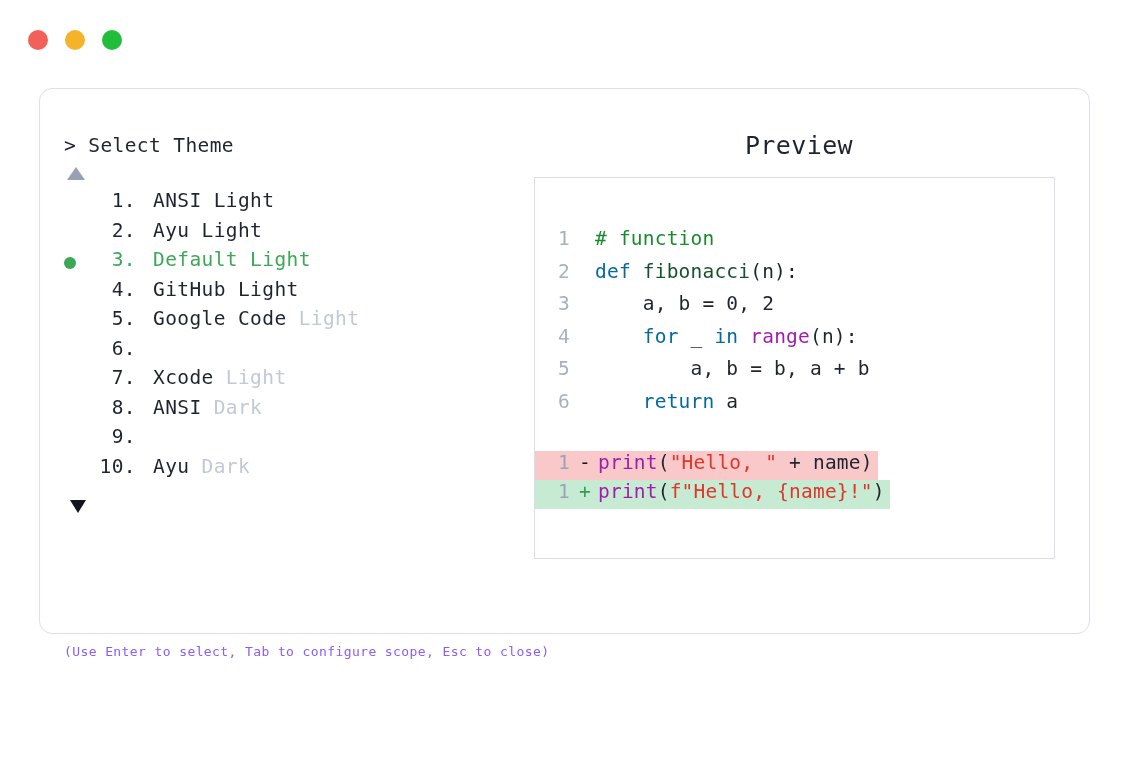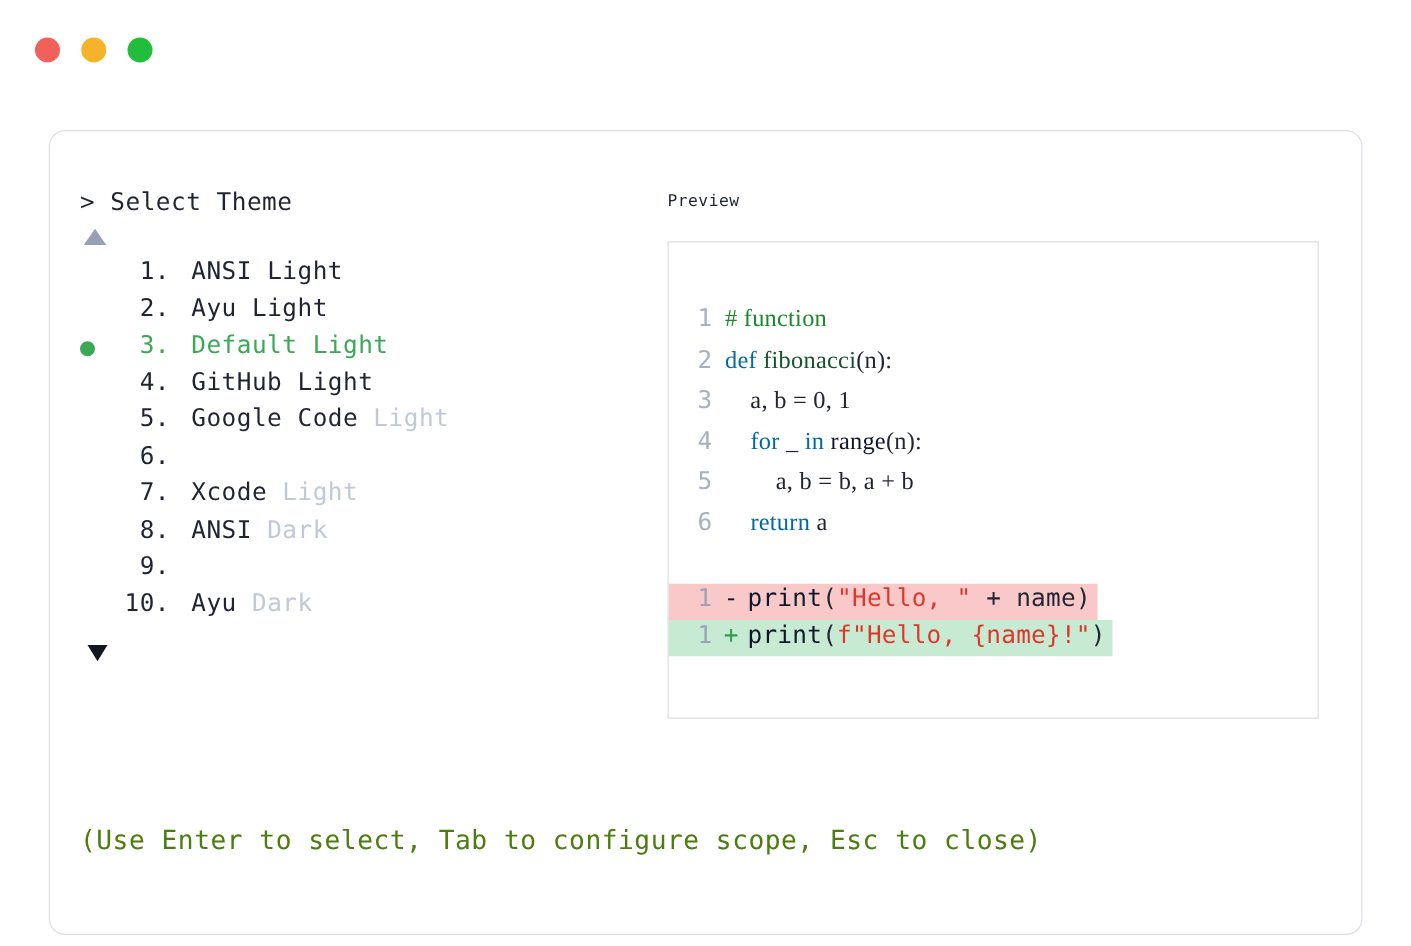--- a/index.html
+++ b/index.html
@@ -27,23 +27,23 @@
   .light {
     width: 20px;
     height: 20px;
     border-radius: 50%;
   }
 
   
   #panel {
     position: absolute;
     left: 39px;
-    top: 104px;
+    top: 88px;
     width: 1051px;
-    height: 644px;
+    height: 546px;
     border: 1.5px solid #dcdfe8;
     border-radius: 13px;
     background: #ffffff;
     box-sizing: border-box;
   }
 
   
   #left-col {
     position: absolute;
     left: 24px;
@@ -117,38 +117,39 @@
     height: 0;
     border-left: 8px solid transparent;
     border-right: 8px solid transparent;
     border-top: 13px solid #14161f;
   }
 
   #hint {
     position: absolute;
     left: 24px;
     top: 555px;
-    font-size: 21px;
-    letter-spacing: 0.4px;
-    color: #4d7c0f;
+    font-size: 13px;
+    letter-spacing: 0.4px;
+    color: #8b5cf6;
     white-space: pre;
   }
 
   
   #right-col {
     position: absolute;
     left: 494px;
     top: 44px;
     width: 530px;
   }
   #preview-title {
-    font-size: 13px;
+    font-size: 25px;
     color: #1f2430;
     letter-spacing: 0.4px;
     line-height: 26px;
+    text-align: center;
   }
   #preview-box {
     margin-top: 18px;
     width: 521px;
     height: 382px;
     border: 1.5px solid #dadee8;
     background: #ffffff;
     box-sizing: border-box;
     position: relative;
     overflow: hidden;
@@ -167,28 +168,27 @@
     letter-spacing: 0.2px;
     white-space: pre;
   }
   .lineno {
     width: 16px;
     flex: 0 0 16px;
     text-align: right;
     color: #a8b0c2;
   }
   .codetext {
-    margin-left: 10px;
-    color: #1f2430;
-    font-family: Liberation Serif, serif;
+    margin-left: 25px;
+    color: #1f2430;
   }
   .tok-comment  { color: #1a8a2e; }
   .tok-keyword  { color: #0369a1; }
   .tok-func     { color: #14532d; }
-  .tok-builtin  { color: #0f172a; }
+  .tok-builtin  { color: #a21caf; }
   .tok-string   { color: #e0352b; }
   .tok-plain    { color: #1f2430; }
 
   #diff-area {
     position: absolute;
     left: 0;
     top: 273px;
     width: 100%;
   }
   .diff-line {
@@ -250,21 +250,21 @@
 
   <div id="hint">(Use Enter to select, Tab to configure scope, Esc to close)</div>
 
   <div id="right-col">
     <div id="preview-title">Preview</div>
 
     <div id="preview-box">
       <div id="code-area">
           <div class="code-line"><span class="lineno">1</span><span class="codetext"><span class="tok-comment"># function</span></span></div>
           <div class="code-line"><span class="lineno">2</span><span class="codetext"><span class="tok-keyword">def </span><span class="tok-func">fibonacci</span><span class="tok-plain">(n):</span></span></div>
-          <div class="code-line"><span class="lineno">3</span><span class="codetext"><span class="tok-plain">    a, b = 0, 1</span></span></div>
+          <div class="code-line"><span class="lineno">3</span><span class="codetext"><span class="tok-plain">    a, b = 0, 2</span></span></div>
           <div class="code-line"><span class="lineno">4</span><span class="codetext"><span class="tok-plain">    </span><span class="tok-keyword">for</span><span class="tok-plain"> _ </span><span class="tok-keyword">in</span><span class="tok-plain"> </span><span class="tok-builtin">range</span><span class="tok-plain">(n):</span></span></div>
           <div class="code-line"><span class="lineno">5</span><span class="codetext"><span class="tok-plain">        a, b = b, a + b</span></span></div>
           <div class="code-line"><span class="lineno">6</span><span class="codetext"><span class="tok-plain">    </span><span class="tok-keyword">return</span><span class="tok-plain"> a</span></span></div>
         </div>
       <div id="diff-area">
           <div class="diff-line diff-del"><span class="lineno">1</span><span class="diff-marker marker-del">-</span><span class="diff-code"><span class="tok-builtin">print</span><span class="tok-plain">(</span><span class="tok-string">"Hello, "</span><span class="tok-plain"> + name)</span></span></div>
           <div class="diff-line diff-add"><span class="lineno">1</span><span class="diff-marker marker-add">+</span><span class="diff-code"><span class="tok-builtin">print</span><span class="tok-plain">(</span><span class="tok-string">f"Hello, {name}!"</span><span class="tok-plain">)</span></span></div>
         </div>
     </div>
   </div>

